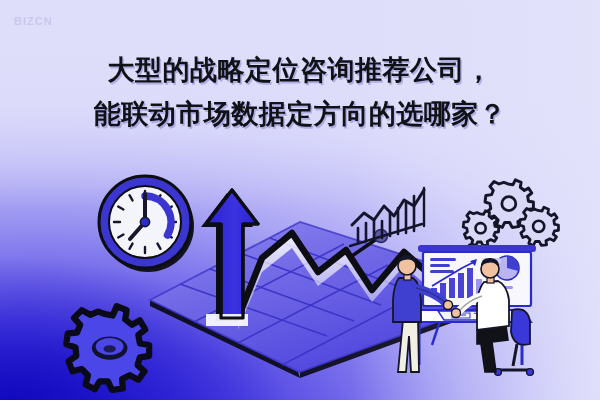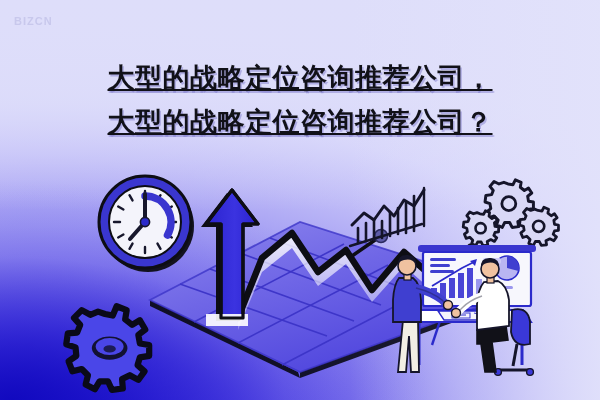--- a/index.html
+++ b/index.html
@@ -60,30 +60,29 @@
     font-size: 11px;
     letter-spacing: 1px;
     font-weight: 700;
     color: rgba(150,150,205,0.30);
     user-select: none;
   }
   
   .headline {
     position: absolute;
     left: 0; right: 0;
-    top: 56px;
+    top: 48px;
     text-align: center;
     color: #111118;
     font-weight: 700;
     font-size: 27px;
     line-height: 44px;
     letter-spacing: 0.5px;
     text-shadow: 1.5px 2px 0 rgba(120,115,200,0.45);
     white-space: nowrap;
-    text-decoration: underline;
   }
   .headline .l2 { display: block; }
   
   .scene { position: absolute; inset: 0; }
   .scene svg { position: absolute; left: 0; top: 0; }
 </style>
 </head>
 <body>
 
 <div id="poster">
@@ -91,21 +90,21 @@
   <div class="bg-base"></div>
   <div class="bg-glow"></div>
   <div class="bg-glow2"></div>
   <div class="bg-topfade"></div>
   <div class="bg-rightfade"></div>
 
   <div class="watermark">BIZCN</div>
 
   <div class="headline">
     <span>大型的战略定位咨询推荐公司，</span>
-    <span class="l2">大型的战略定位咨询推荐公司？</span>
+    <span class="l2">能联动市场数据定方向的选哪家？</span>
   </div>
 
   <div class="scene">
     <svg width="600" height="400" viewBox="0 0 600 400" xmlns="http://www.w3.org/2000/svg">
       <defs>
         <linearGradient id="gridGrad" x1="0" y1="0" x2="0.65" y2="1">
           <stop offset="0%" stop-color="#8d86ee"></stop>
           <stop offset="45%" stop-color="#6f66e6"></stop>
           <stop offset="100%" stop-color="#4c42dd"></stop>
         </linearGradient>

